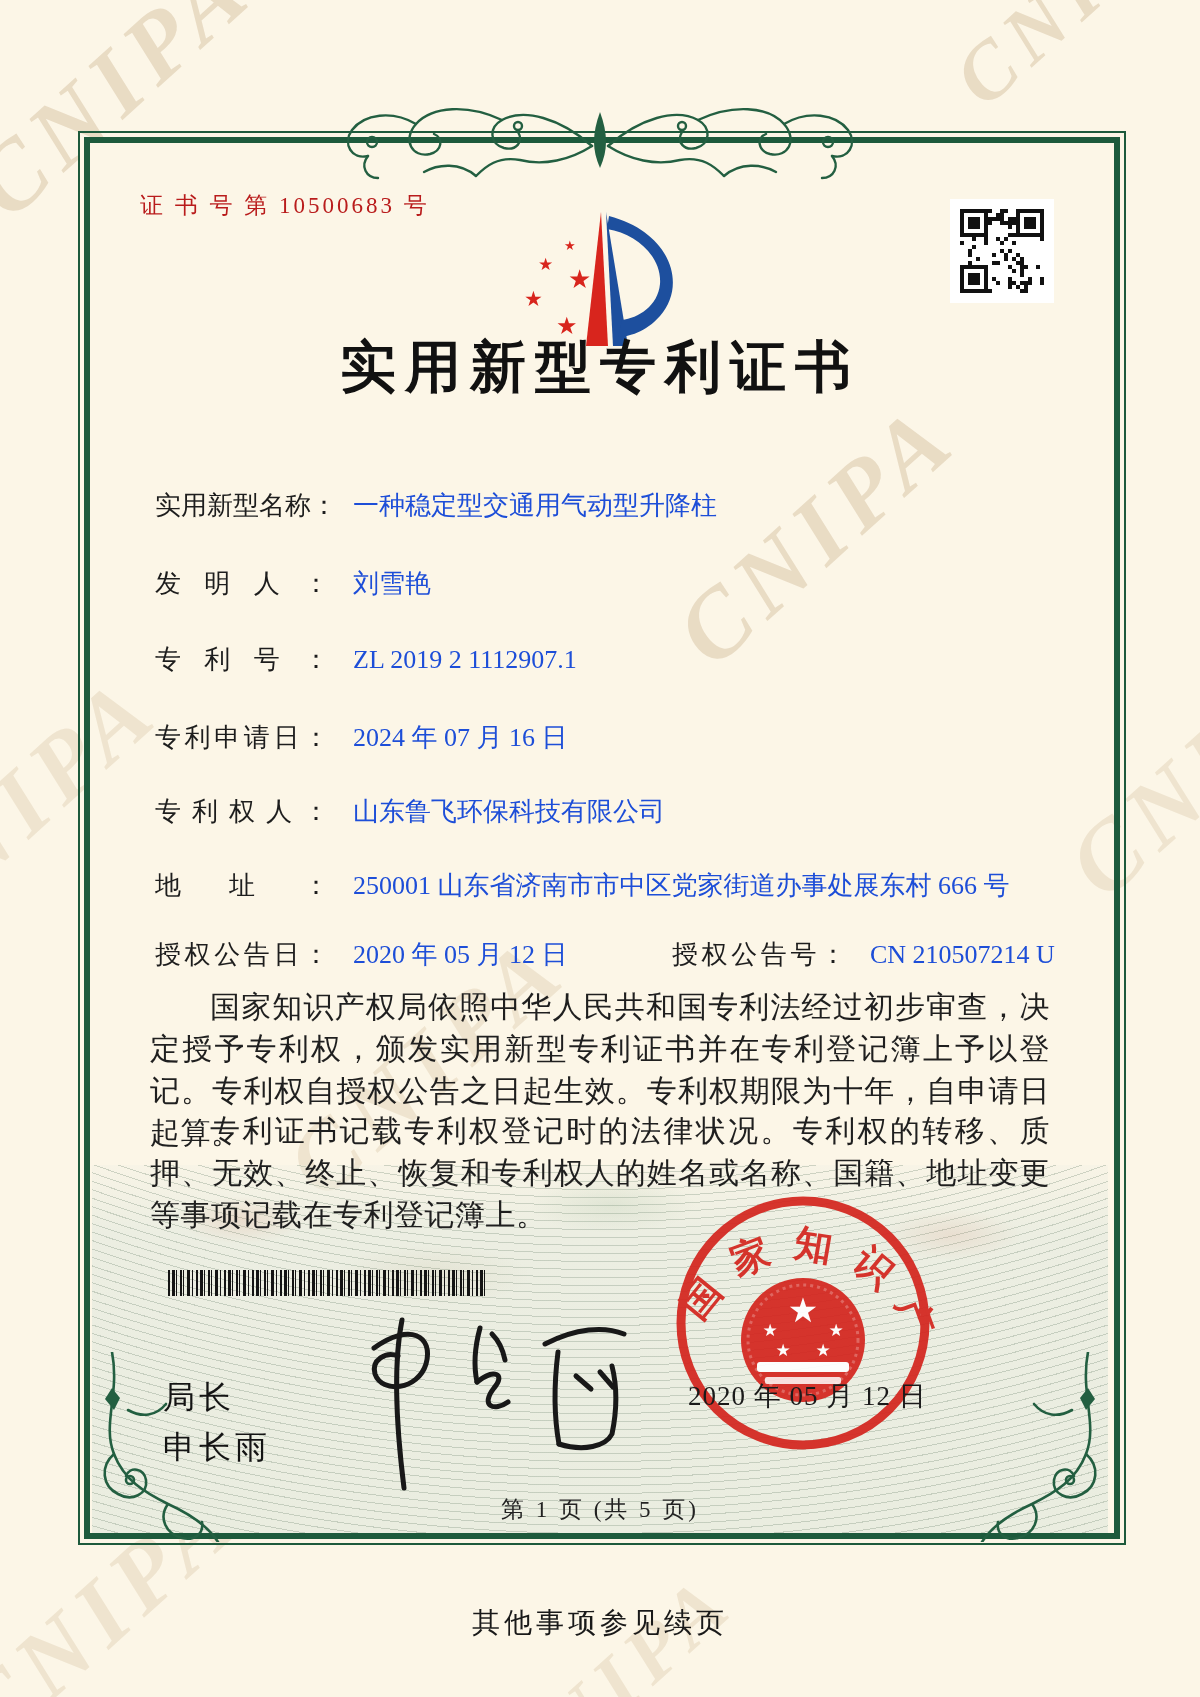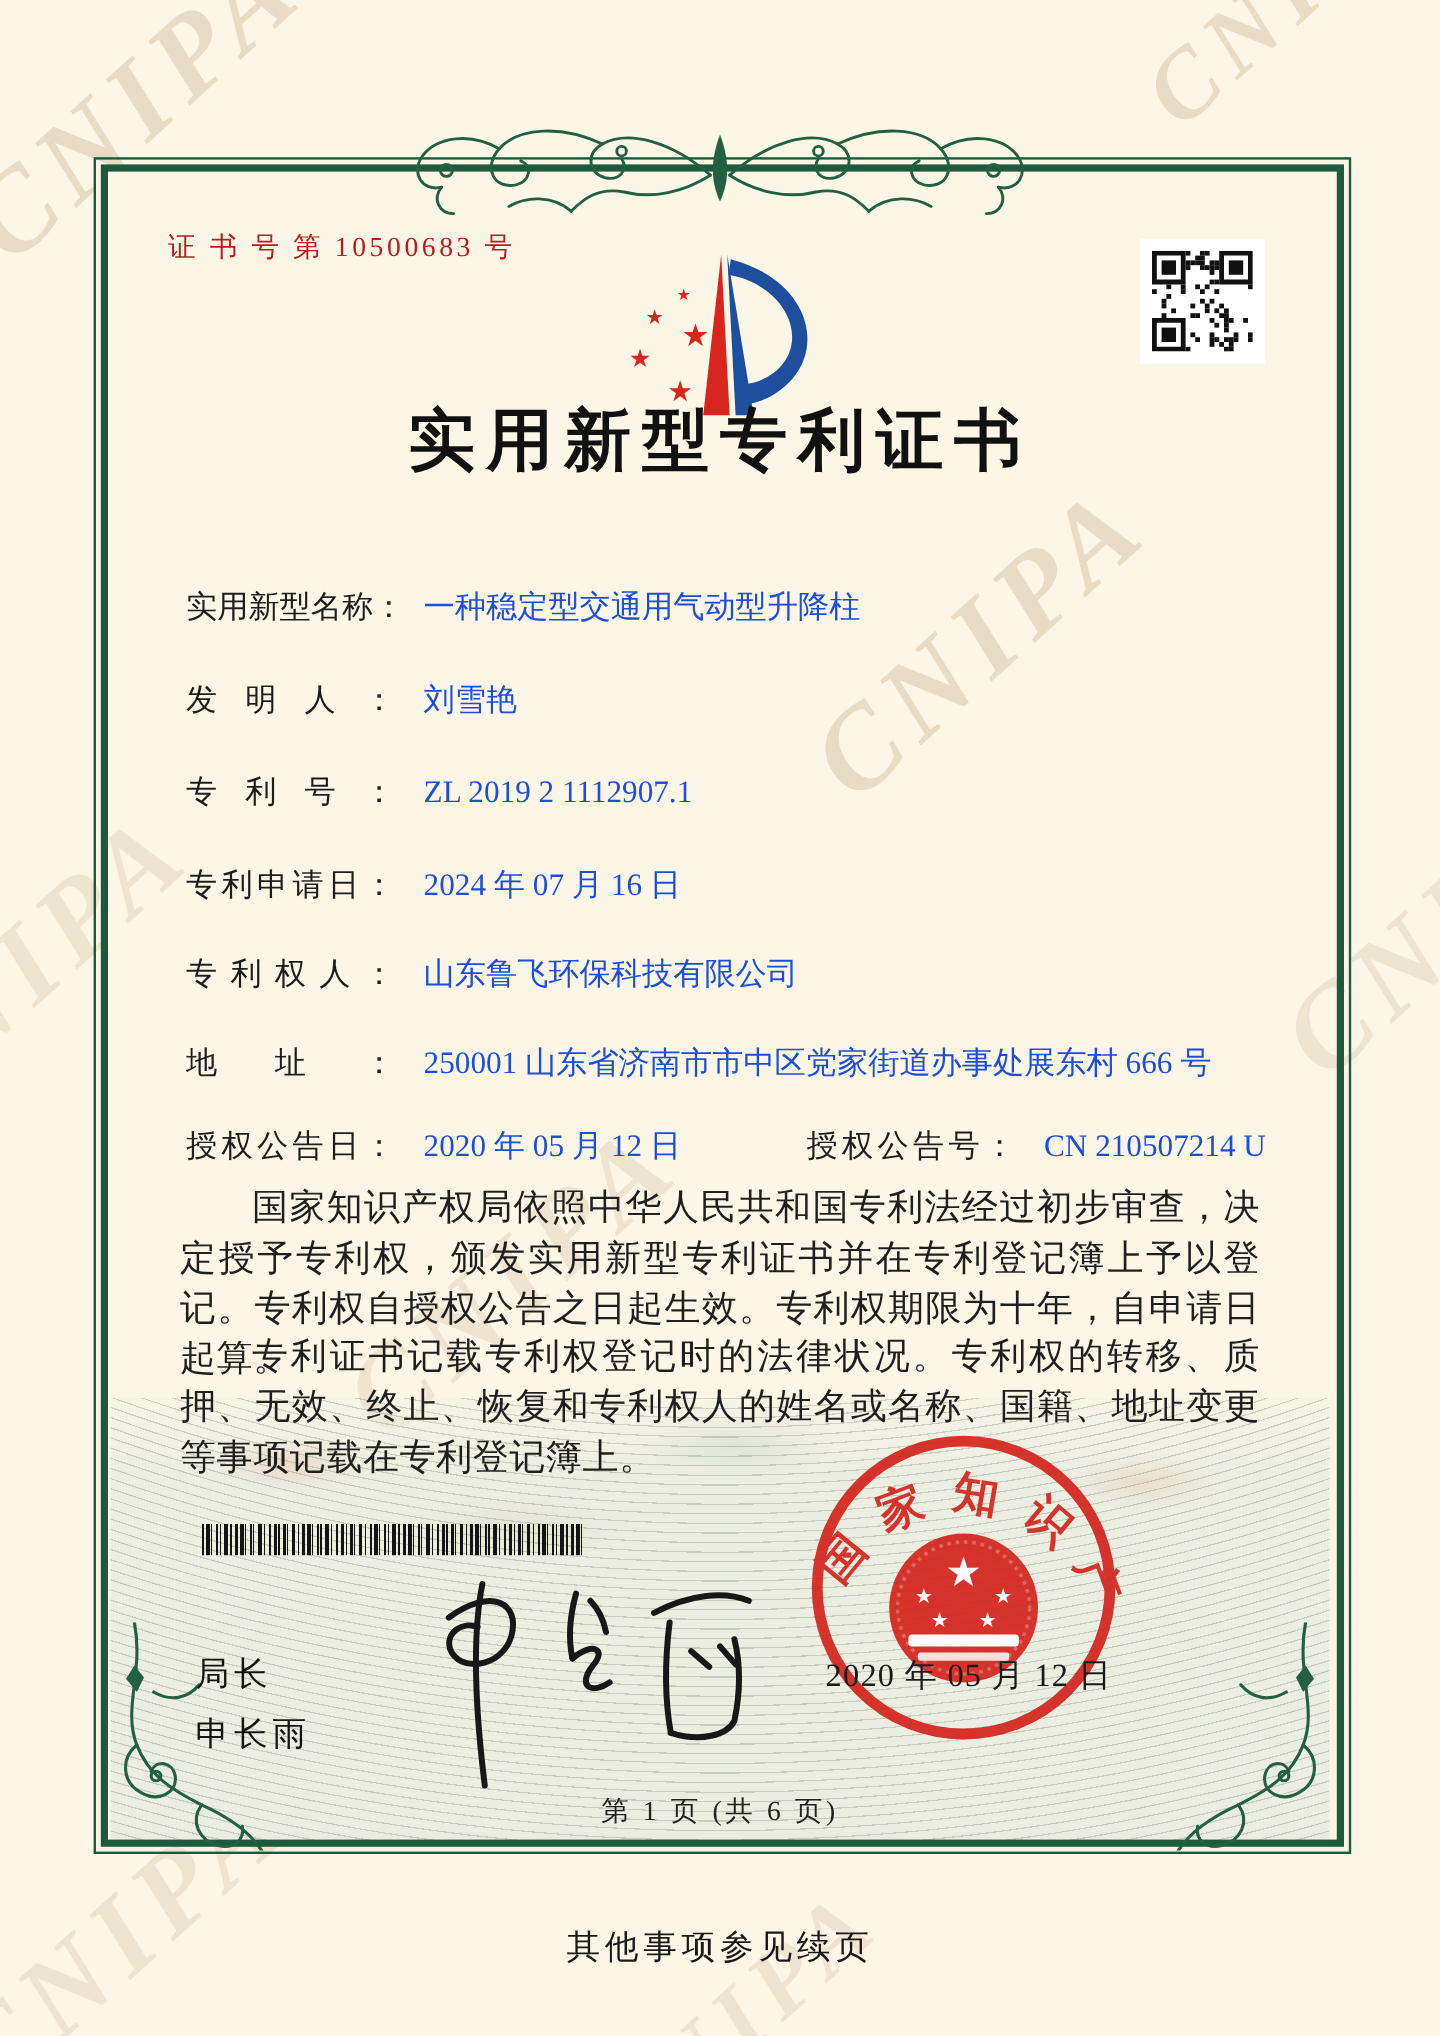--- a/index.html
+++ b/index.html
@@ -60,21 +60,21 @@
      background:repeating-linear-gradient(90deg,
        #141414 0 2px,rgba(0,0,0,0) 2px 4px,
        #141414 4px 7px,rgba(0,0,0,0) 7px 8px,
        #141414 8px 9px,rgba(0,0,0,0) 9px 12px,
        #141414 12px 14px,rgba(0,0,0,0) 14px 15px,
        #141414 15px 16px,rgba(0,0,0,0) 16px 19px,
        #141414 19px 22px,rgba(0,0,0,0) 22px 24px,
        #141414 24px 25px,rgba(0,0,0,0) 25px 28px);}
 
   .signer{position:absolute;left:163px;font-family:"Liberation Sans","DejaVu Sans",sans-serif;
-          font-size:28px;letter-spacing:4px;color:#141414;}
+          font-size:32px;letter-spacing:4px;color:#141414;}
   .signer.title-line{top:1376px;}
   .signer.name-line{top:1426px;}
   .signature{position:absolute;left:340px;top:1288px;}
 
   .seal{position:absolute;left:668px;top:1188px;}
   .seal-date{position:absolute;left:688px;top:1378px;font-size:27px;letter-spacing:1px;
              color:#1a1a1a;white-space:nowrap;}
 
   .page-num{position:absolute;left:0;right:0;top:1494px;text-align:center;font-size:23px;
             letter-spacing:3px;color:#222;}
@@ -300,17 +300,17 @@
         <text x="-33" y="-4" font-size="17" fill="#fff" text-anchor="middle">★</text>
         <text x="33" y="-4" font-size="17" fill="#fff" text-anchor="middle">★</text>
         <text x="-20" y="16" font-size="17" fill="#fff" text-anchor="middle">★</text>
         <text x="20" y="16" font-size="17" fill="#fff" text-anchor="middle">★</text>
         <rect x="-46" y="22" width="92" height="10" rx="3" fill="#fff"></rect>
         <rect x="-38" y="37" width="76" height="7" rx="2" fill="#fff" opacity=".85"></rect>
       </g>
     </svg>
     <div class="seal-date">2020 年 05 月 12 日</div>
 
-    <div class="page-num">第 1 页 (共 6 页)</div>
+    <div class="page-num">第 1 页 (共 5 页)</div>
     <div class="continuation">其他事项参见续页</div>
 
   </div>
 </div>
 
 </body></html>

